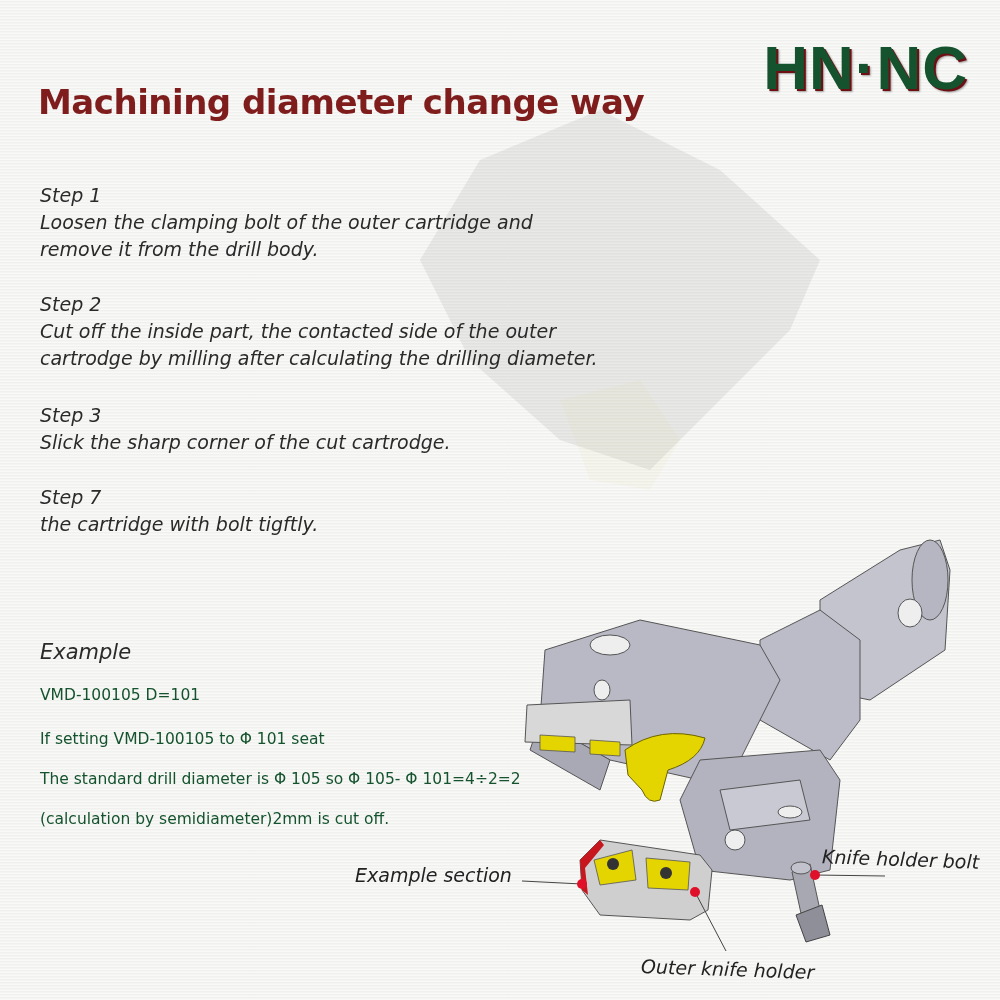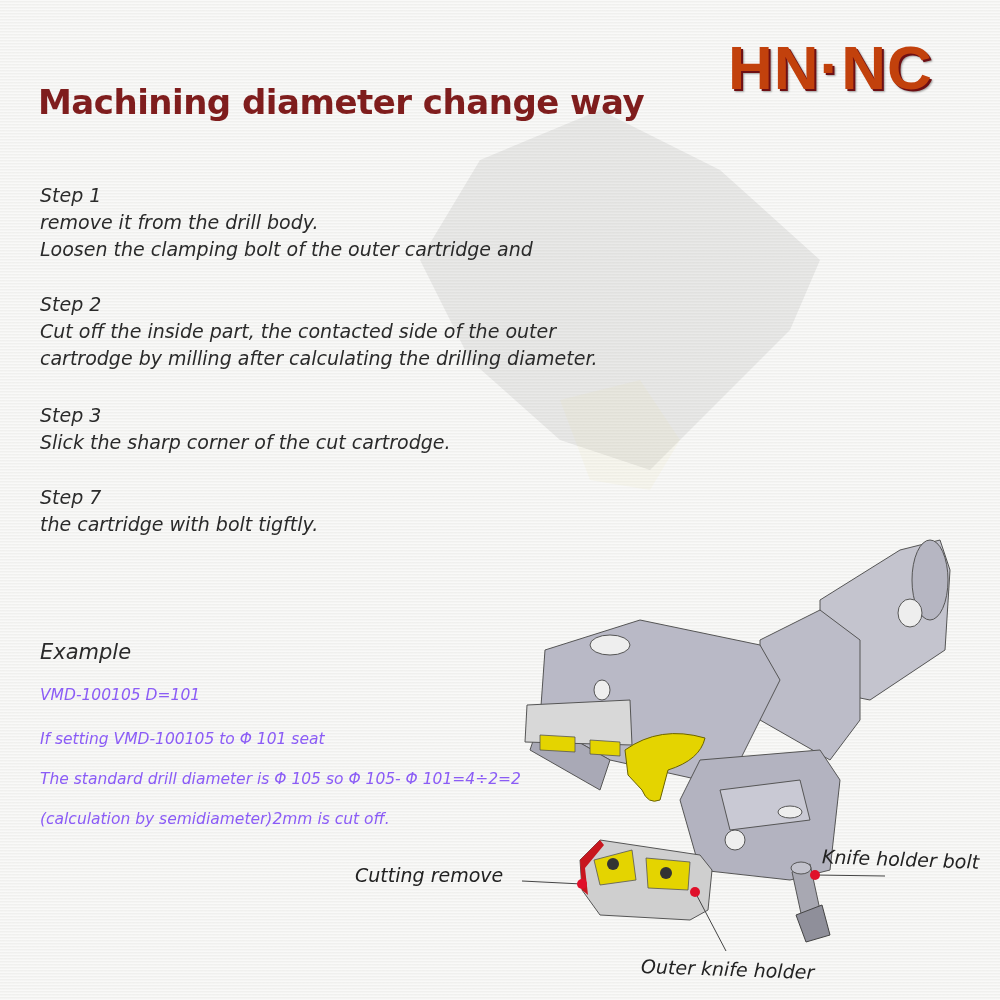--- a/index.html
+++ b/index.html
@@ -2,28 +2,28 @@
 <html><head>
 <meta charset="utf-8">
 <style>
   html,body{margin:0;padding:0;}
   body{width:1000px;height:1000px;overflow:hidden;position:relative;
     background:#f3f3f1;
     background-image:repeating-linear-gradient(0deg, rgba(255,255,255,0.5) 0px, rgba(255,255,255,0.5) 1px, rgba(0,0,0,0.012) 2px, rgba(0,0,0,0.012) 3px);
     font-family:"DejaVu Sans","Liberation Sans",sans-serif;color:#222;}
   .watermark{position:absolute;left:0;top:0;width:1000px;height:1000px;pointer-events:none;}
   .logo{position:absolute;left:728px;top:38px;width:240px;}
-  .logo-main{font-family:"Liberation Sans",sans-serif;font-weight:bold;font-size:62px;line-height:60px;color:#c2410c;letter-spacing:1px;
-    text-shadow:2px 2px 0 #6e0f14, 3px 3px 2px rgba(0,0,0,0.35);}
+  .logo-main{font-family:"Liberation Sans",sans-serif;font-weight:bold;font-size:62px;line-height:60px;color:#14532d;letter-spacing:1px;
+    text-shadow:2px 2px 0 #6e0f14, 3px 3px 2px rgba(0,0,0,0.35);text-align:right;}
   .logo-sub{font-family:"DejaVu Sans",sans-serif;font-size:22px;color:#c92a30;letter-spacing:0.5px;margin-top:2px;margin-left:3px;}
   .title{position:absolute;left:38px;top:82px;font-size:34px;font-weight:bold;color:#7f1d1d;letter-spacing:-0.5px;}
   .step{position:absolute;left:40px;font-style:italic;font-size:19px;line-height:27px;color:#2a2a2a;}
   .step .label{display:block;}
   .example-title{position:absolute;left:40px;top:640px;font-style:italic;font-weight:normal;font-size:21px;color:#2a2a2a;}
-  .example-line{position:absolute;left:40px;font-style:italic;font-size:15.5px;color:#8b5cf6;white-space:nowrap;}
+  .example-line{position:absolute;left:40px;font-size:15.5px;color:#14532d;white-space:nowrap;}
   .callout{position:absolute;font-style:italic;font-size:19px;color:#222;white-space:nowrap;}
   .diagram{position:absolute;left:0;top:0;width:1000px;height:1000px;}
 </style>
 </head>
 <body>
 
 <svg class="watermark" viewBox="0 0 1000 1000">
   <g opacity="0.07" fill="#222">
     <polygon points="480,160 600,110 720,170 820,260 790,330 700,420 650,470 560,440 470,360 420,260"></polygon>
   </g>
@@ -33,22 +33,22 @@
 </svg>
 
 <div class="logo">
   <div class="logo-main">HN·NC</div>
 </div>
 
 <div class="title">Machining diameter change way</div>
 
 <div class="step" style="top:182px">
   <span class="label">Step 1</span>
+  <span class="label">Loosen the clamping bolt of the outer cartridge and</span>
   <span class="label">remove it from the drill body.</span>
-  <span class="label">Loosen the clamping bolt of the outer cartridge and</span>
 </div>
 <div class="step" style="top:291px">
   <span class="label">Step 2</span>
   <span class="label">Cut off the inside part, the contacted side of the outer</span>
   <span class="label">cartrodge by milling after calculating the drilling diameter.</span>
 </div>
 <div class="step" style="top:402px">
   <span class="label">Step 3</span>
   <span class="label">Slick the sharp corner of the cut cartrodge.</span>
 </div>
@@ -108,15 +108,15 @@
   <g>
     <line x1="522" y1="881" x2="582" y2="884" stroke="#444" stroke-width="1"></line>
     <circle cx="582" cy="884" r="5" fill="#e0102a"></circle>
     <line x1="695" y1="892" x2="726" y2="951" stroke="#444" stroke-width="1"></line>
     <circle cx="695" cy="892" r="5" fill="#e0102a"></circle>
     <line x1="815" y1="875" x2="885" y2="876" stroke="#444" stroke-width="1"></line>
     <circle cx="815" cy="875" r="5" fill="#e0102a"></circle>
   </g>
 </svg>
 
-<div class="callout" style="left:355px;top:864px">Cutting remove</div>
+<div class="callout" style="left:355px;top:864px">Example section</div>
 <div class="callout" style="left:822px;top:848px;transform:rotate(2deg)">Knife holder bolt</div>
 <div class="callout" style="left:641px;top:958px;transform:rotate(2deg)">Outer knife holder</div>
 
 </body></html>

